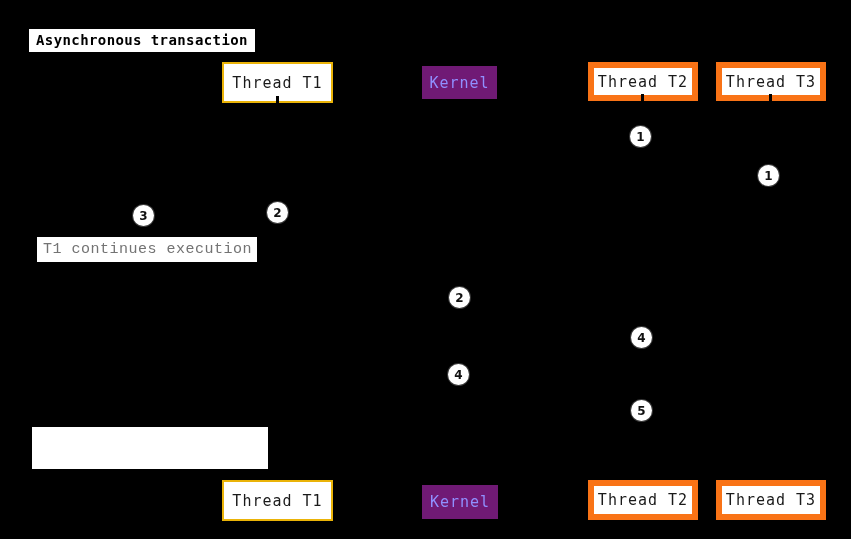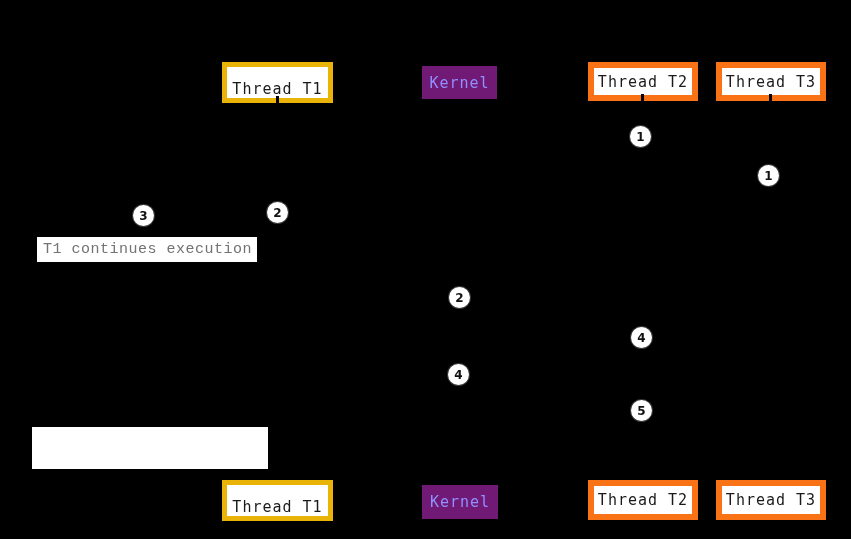--- a/index.html
+++ b/index.html
@@ -34,21 +34,21 @@
     background: #ffffff;
     color: #1a1a1a;
     display: flex;
     align-items: center;
     justify-content: center;
     font-family: "DejaVu Sans Mono", monospace;
     font-size: 15px;
     letter-spacing: 1px;
     white-space: nowrap;
   }
-  .pbox.red  { border: 5px solid #eab308; align-items: flex-end; }
+  .pbox.red  { border: 2px solid #eab308; }
   .pbox.blue { border: 6px solid #f97316; }
 
   .kernel-box {
     background: #701a75;
     color: #9090ff;
     display: flex;
     align-items: center;
     justify-content: center;
     font-family: "DejaVu Sans Mono", monospace;
     font-size: 15px;
@@ -92,20 +92,21 @@
   .note.empty {
     height: 42px;
     padding: 0;
   }
 </style>
 </head>
 <body>
 
 <div class="stage">
 
+  <div class="abs title-box" style="left:29px; top:29px;">Asynchronous transaction</div>
 
   <div class="abs pbox red" style="left:222px; top:62px; width:111px; height:41px;">
     <span>Thread T1</span>
   </div>
   <div class="abs kernel-box" style="left:422px; top:66px; width:75px; height:33px;">
     <span>Kernel</span>
   </div>
   <div class="abs pbox blue" style="left:588px; top:62px; width:110px; height:39px;">
     <span>Thread T2</span>
   </div>

